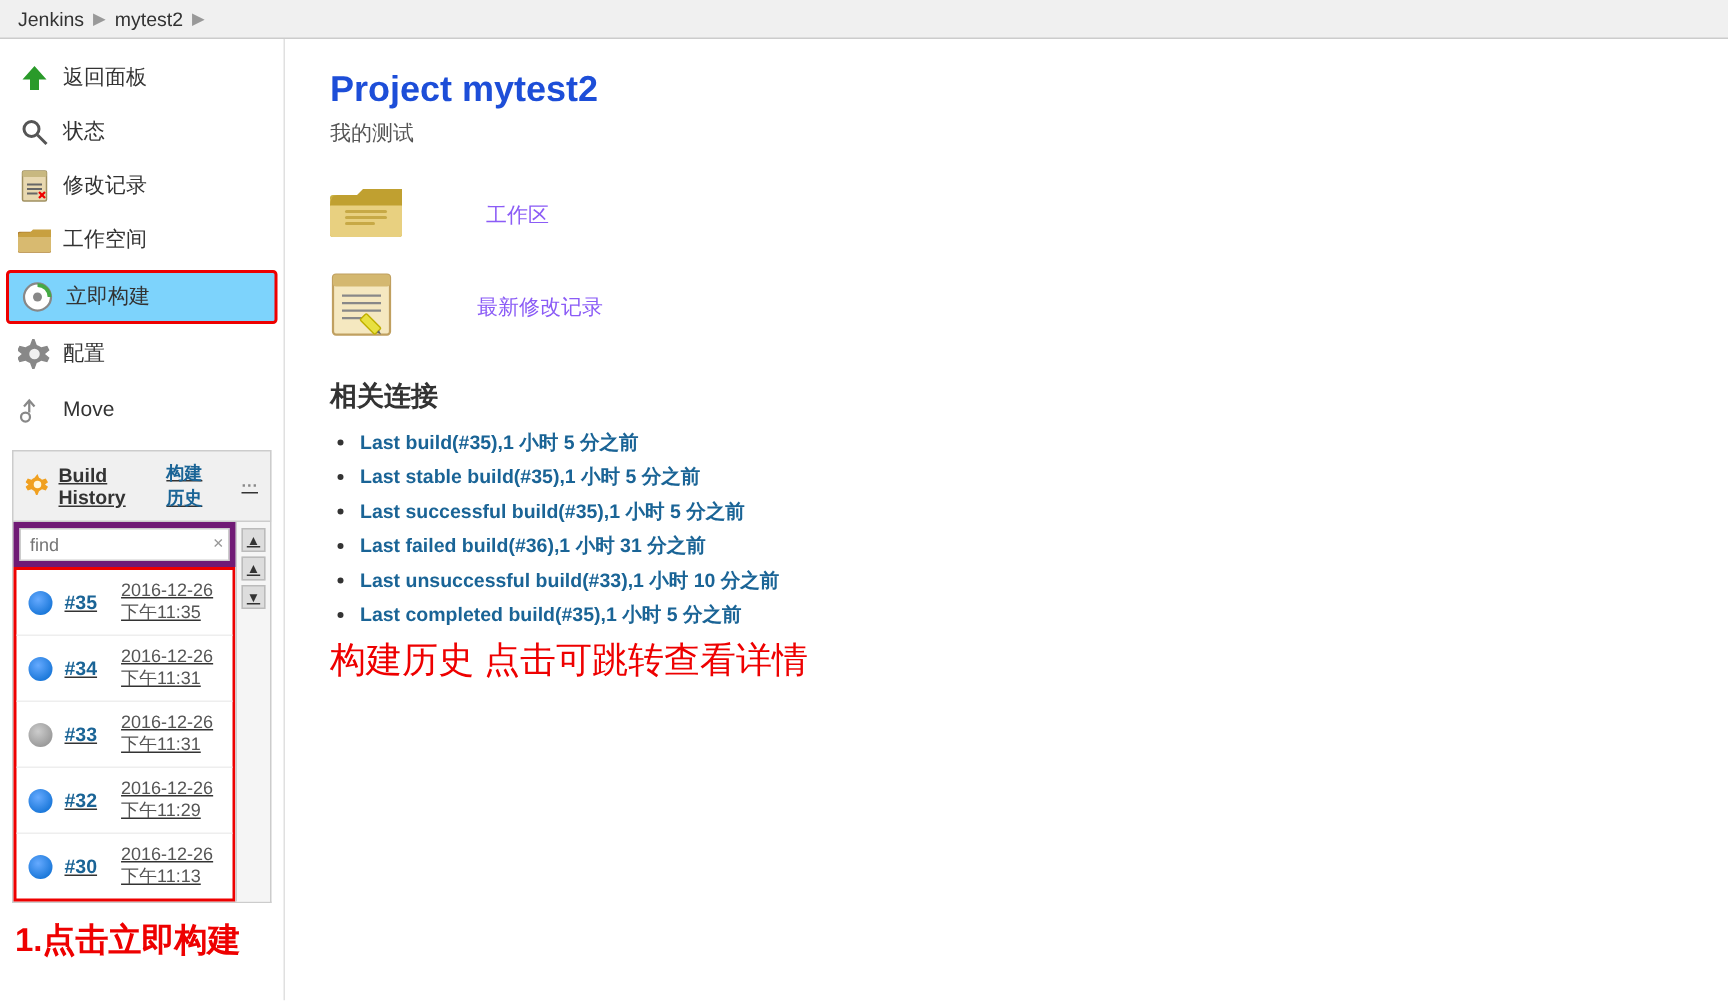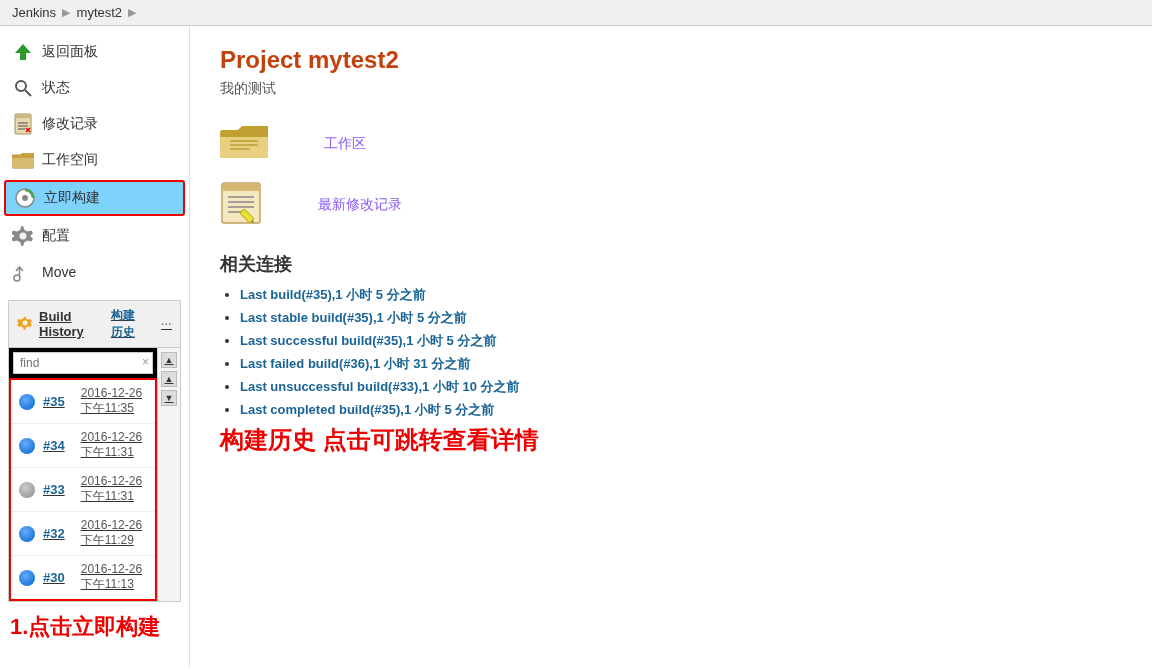--- a/index.html
+++ b/index.html
@@ -82,21 +82,21 @@
     }
     .bh-link { color: #1a6496; text-decoration: none; font-size: 12px; }
 
     .build-history-body {
       border: 1px solid #ccc;
       border-top: none;
     }
     .find-bar {
       position: relative;
       padding: 4px;
-      background: #000000;
+      background: #701a75;
     }
     .find-bar input {
       width: 100%;
       padding: 3px 20px 3px 6px;
       border: 1px solid #ccc;
       font-size: 12px;
       color: #999;
     }
     .find-bar .close-x {
       position: absolute;
@@ -132,32 +132,32 @@
     
     .annotation-text {
       color: #e00;
       font-size: 22px;
       font-weight: bold;
       margin: 8px 0 0 10px;
     }
     .annotation-text2 {
       color: #e00;
       font-size: 24px;
-      font-weight: bold;
+      font-weight: normal;
     }
 
     
     .content-area {
       flex: 1;
       padding: 20px 30px;
     }
     .project-title {
       font-size: 24px;
       font-weight: bold;
-      color: #c2410c;
+      color: #1d4ed8;
       margin-bottom: 6px;
     }
     .project-desc {
       font-size: 14px;
       color: #555;
       margin-bottom: 24px;
     }
 
     .content-links {
       display: flex;

